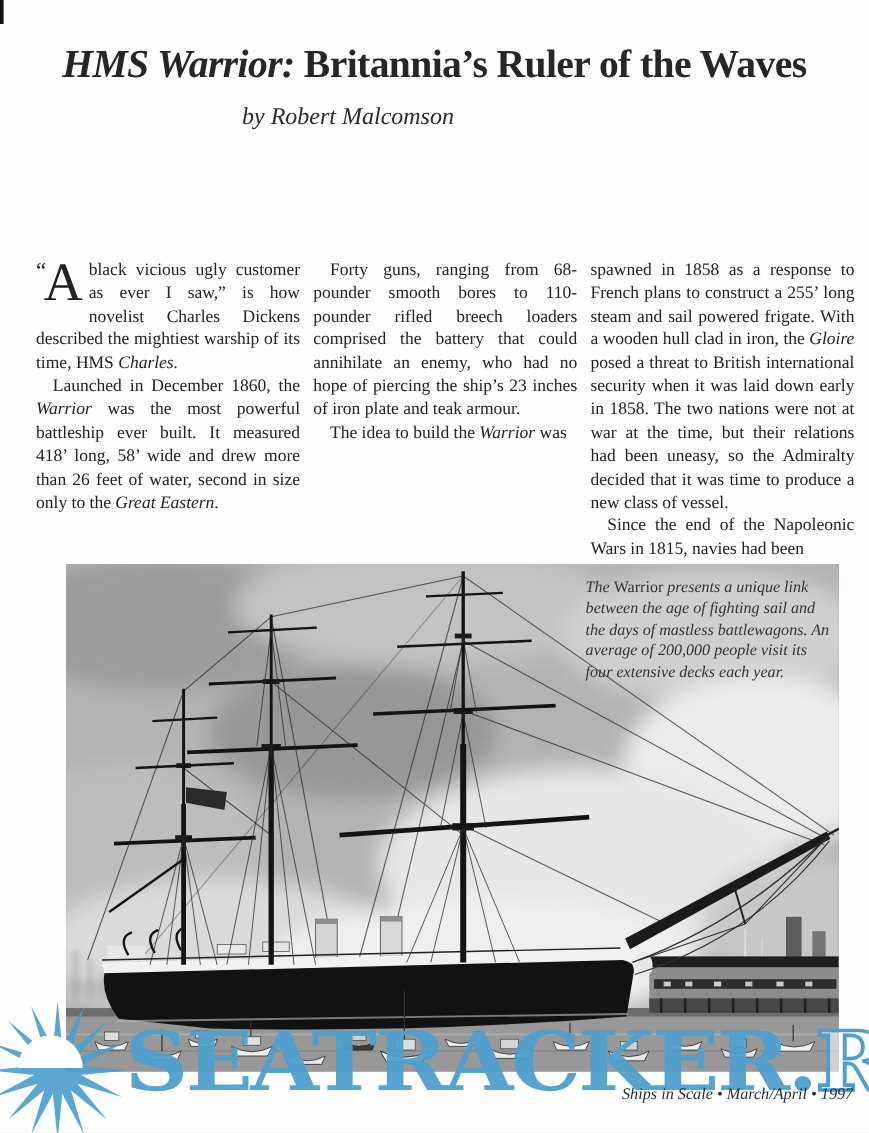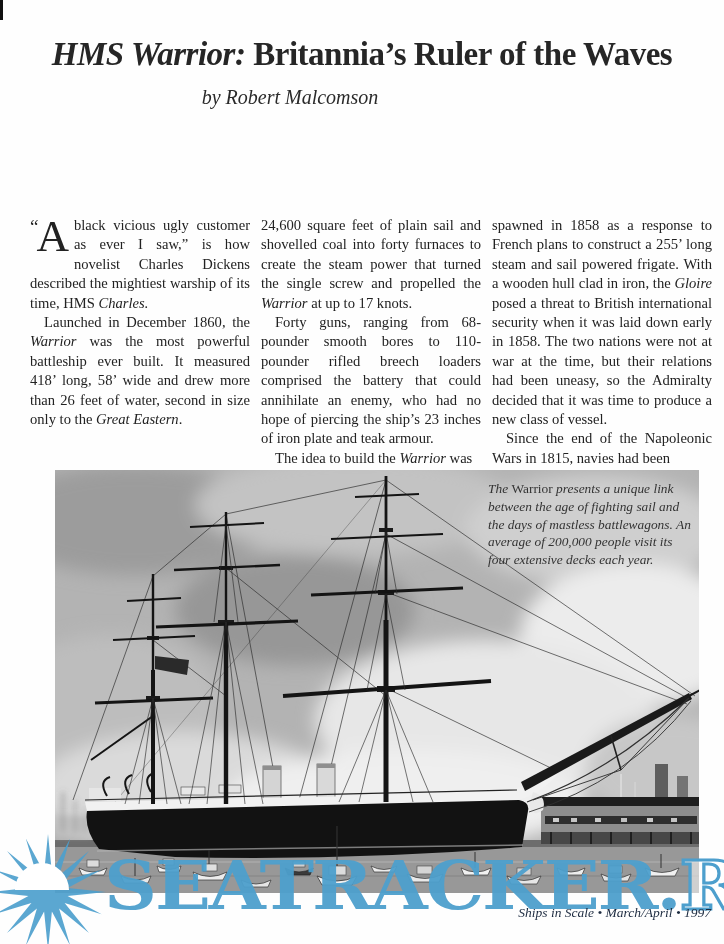--- a/index.html
+++ b/index.html
@@ -54,21 +54,20 @@
   <div class="byline">by Robert Malcomson</div>
 
   <div class="columns">
     <div class="col">
       <p>
         <span class="dc-wrap"><span class="dc-quote">“</span><span class="dc-letter">A</span></span><span><span>black vicious ugly customer as ever I saw,” is how novelist Charles Dickens described the mightiest warship of its time, HMS </span><span style="font-style: italic;">Charles.</span></span>
       </p>
       <p class="indent"><span>Launched in December 1860, the </span><span style="font-style: italic;">Warrior</span><span> was the most powerful battleship ever built. It measured 418’ long, 58’ wide and drew more than 26 feet of water, second in size only to the </span><span style="font-style: italic;">Great Eastern</span><span>.</span></p>
     </div>
     <div class="col">
-      <p><span>24,600 square feet of plain sail and shovelled coal into forty furnaces to create the steam power that turned the single screw and propelled the </span><span style="font-style: italic;">Warrior</span><span> at up to 17 knots.</span></p>
       <p class="indent"><span>Forty guns, ranging from 68-pounder smooth bores to 110-pounder rifled breech loaders comprised the battery that could annihilate an enemy, who had no hope of piercing the ship’s 23 inches of iron plate and teak armour.</span></p>
       <p class="indent"><span>The idea to build the </span><span style="font-style: italic;">Warrior</span><span> was</span></p>
     </div>
     <div class="col">
       <p><span>spawned in 1858 as a response to French plans to construct a 255’ long steam and sail powered frigate. With a wooden hull clad in iron, the </span><span style="font-style: italic;">Gloire</span><span> posed a threat to British international security when it was laid down early in 1858. The two nations were not at war at the time, but their relations had been uneasy, so the Admiralty decided that it was time to produce a new class of vessel.</span></p>
       <p class="indent"><span>Since the end of the Napoleonic Wars in 1815, navies had been</span></p>
     </div>
   </div>
 
   <div class="photo">

